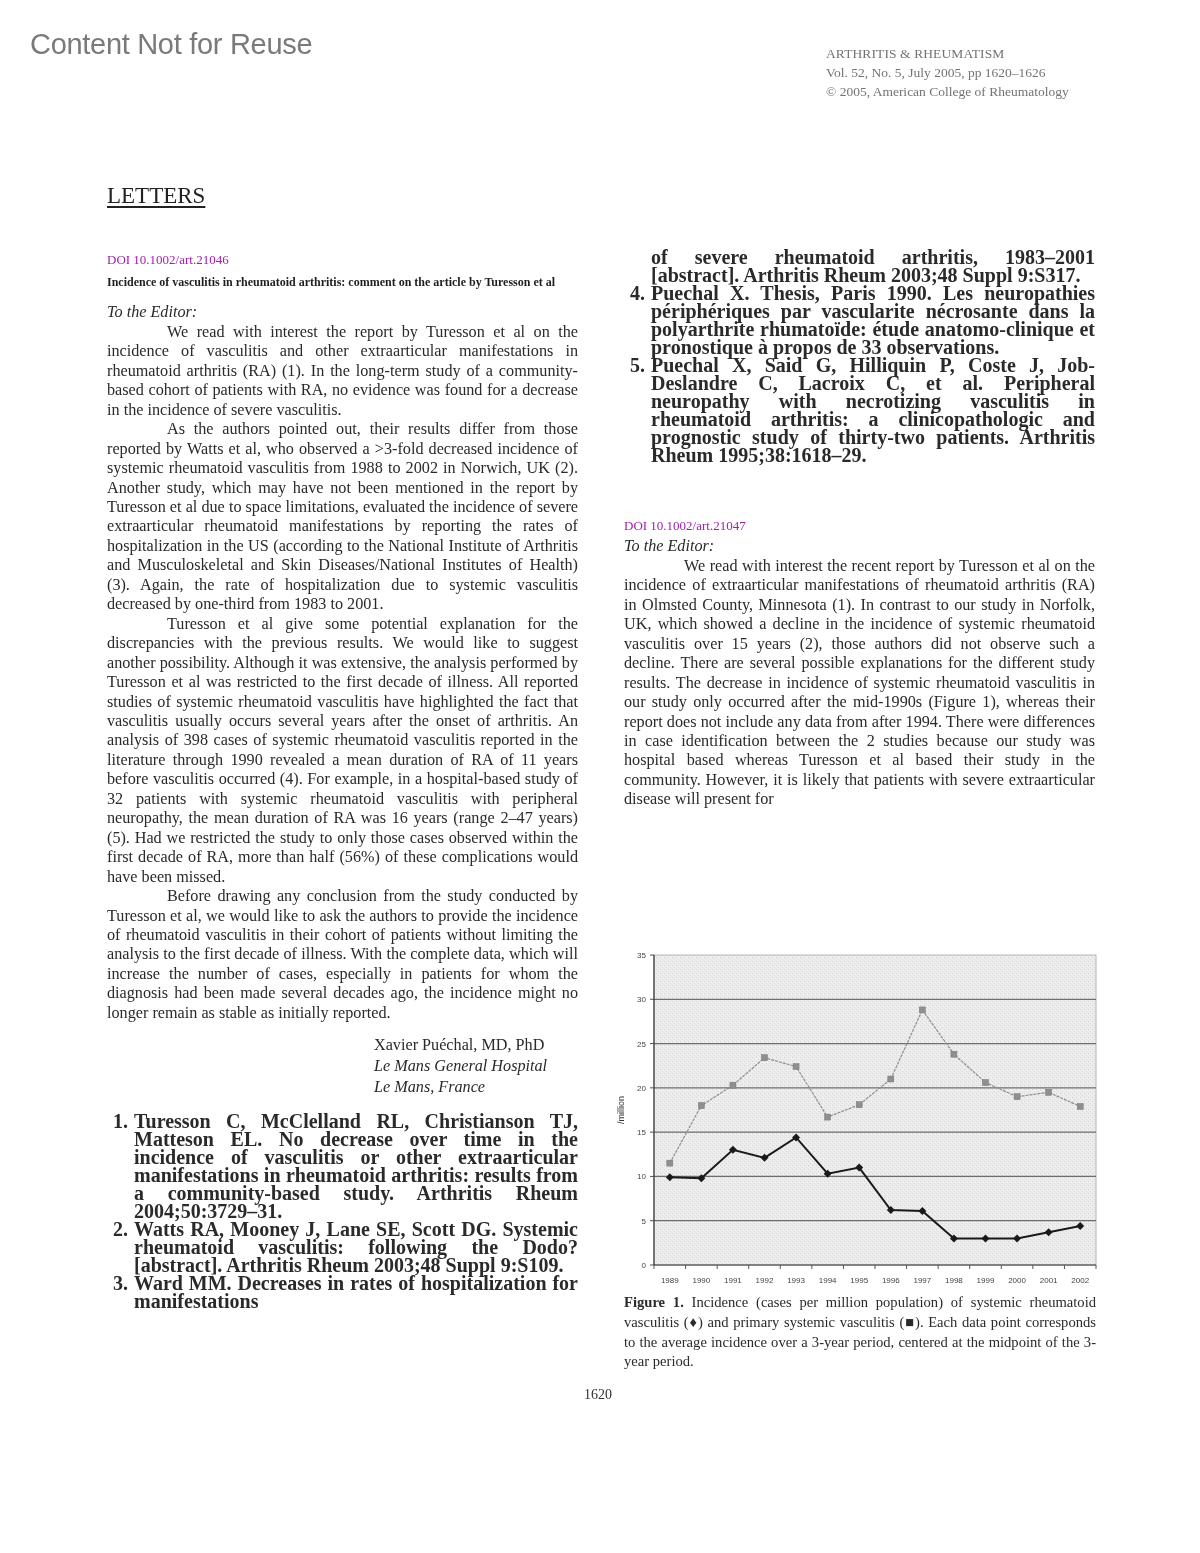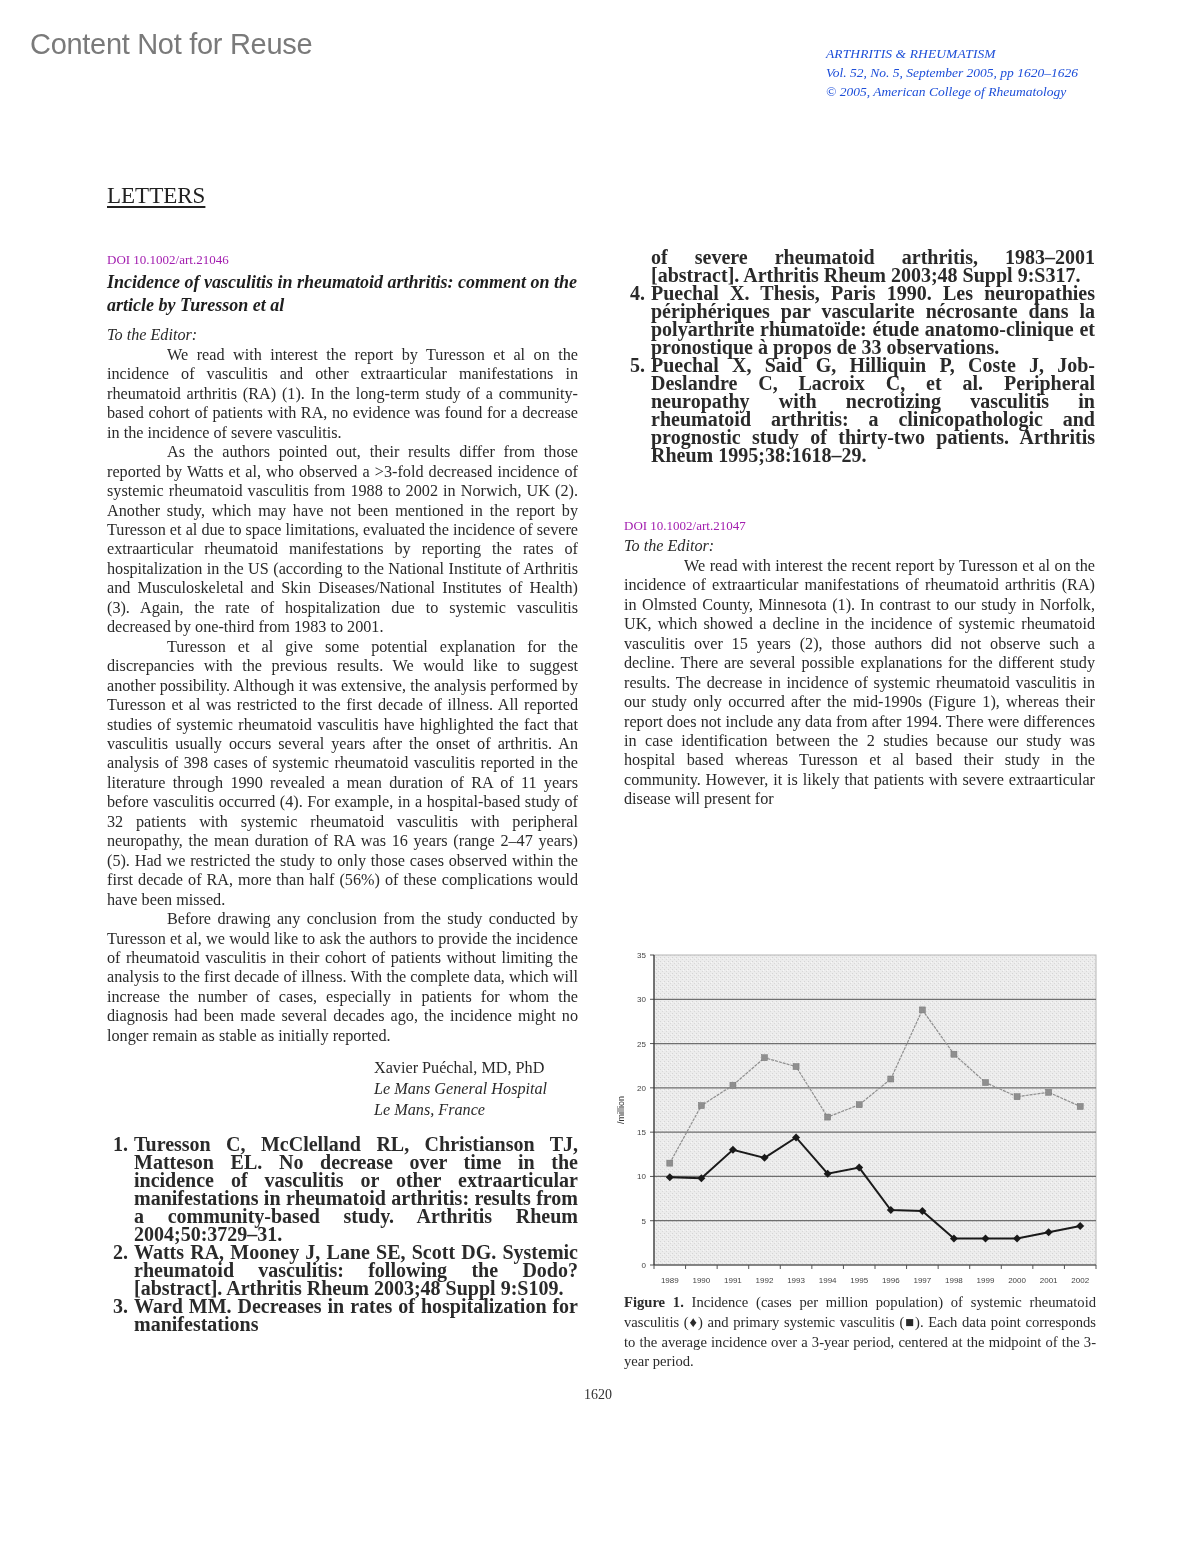--- a/index.html
+++ b/index.html
@@ -1,28 +1,28 @@
 <!DOCTYPE html>
 <html><head>
 <meta charset="utf-8">
 <style>
   html, body { margin: 0; padding: 0; background: #ffffff; }
   body { width: 1200px; height: 1553px; position: relative; overflow: hidden;
          font-family: "Liberation Serif", "DejaVu Serif", serif; color: #2a2a2a; }
   .watermark { position: absolute; left: 30px; top: 28px; font-family: "Liberation Sans", "DejaVu Sans", sans-serif;
                font-size: 29px; color: #7a7a7a; letter-spacing: -0.3px; }
-  .journal { position: absolute; left: 826px; top: 44px; font-size: 13.5px; line-height: 19px; color: #1d4ed8; font-style: italic; }
+  .journal { position: absolute; left: 826px; top: 44px; font-size: 13.5px; line-height: 19px; color: #737373; }
   .journal .jname { letter-spacing: 0.1px; }
   .section { position: absolute; left: 107px; top: 183px; font-size: 23px; text-decoration: underline;
              text-underline-offset: 3px; color: #222; text-align: right; }
   .col { position: absolute; width: 471px; font-size: 16.2px; line-height: 19.45px; text-align: justify; }
   .col-left { left: 107px; top: 250px; }
   .col-right { left: 624px; top: 248px; }
   .doi { font-size: 13px; color: #a21caf; margin-bottom: 2px; }
-  .title { font-weight: bold; font-size: 18px; line-height: 23px; color: #1e1e1e; text-align: left; margin: 0 0 9px 0; font-style: italic; }
+  .title { font-weight: bold; font-size: 12px; line-height: 23px; color: #1e1e1e; text-align: left; margin: 0 0 9px 0; }
   .salutation { font-style: italic; margin: 0; }
   .para { margin: 0; text-indent: 60px; }
   .signature { text-align: left; margin: 12px 0 0 267px; line-height: 21px; }
   .signature .aff { font-style: italic; }
   .refs { margin: 14px 0 0 0; padding: 0; list-style: none; font-size: 20px; line-height: 18px; font-weight: bold; }
   .refs li { position: relative; padding-left: 27px; text-align: justify; }
   .refs .num { position: absolute; left: 6px; top: 0; }
   .refs.cont li { padding-left: 27px; }
   .refs.cont { margin-top: 0; }
   .letter2 { margin-top: 52px; }
@@ -32,21 +32,21 @@
   .pagenum { position: absolute; left: 584px; top: 1387px; font-size: 14px; color: #333; }
   svg text { font-family: "Liberation Sans", "DejaVu Sans", sans-serif; }
 </style>
 </head>
 <body>
 
 <div class="watermark">Content Not for Reuse</div>
 
 <div class="journal">
   <div class="jname">ARTHRITIS &amp; RHEUMATISM</div>
-  <div>Vol. 52, No. 5, September 2005, pp 1620–1626</div>
+  <div>Vol. 52, No. 5, July 2005, pp 1620–1626</div>
   <div>© 2005, American College of Rheumatology</div>
 </div>
 
 <div class="section">LETTERS</div>
 
 <div class="col col-left">
   <div class="doi">DOI 10.1002/art.21046</div>
   <h2 class="title">Incidence of vasculitis in rheumatoid arthritis: comment on the article by Turesson et al</h2>
   <p class="salutation">To the Editor:</p>
   <p class="para">We read with interest the report by Turesson et al on the incidence of vasculitis and other extraarticular manifestations in rheumatoid arthritis (RA) (1). In the long-term study of a community-based cohort of patients with RA, no evidence was found for a decrease in the incidence of severe vasculitis.</p>

